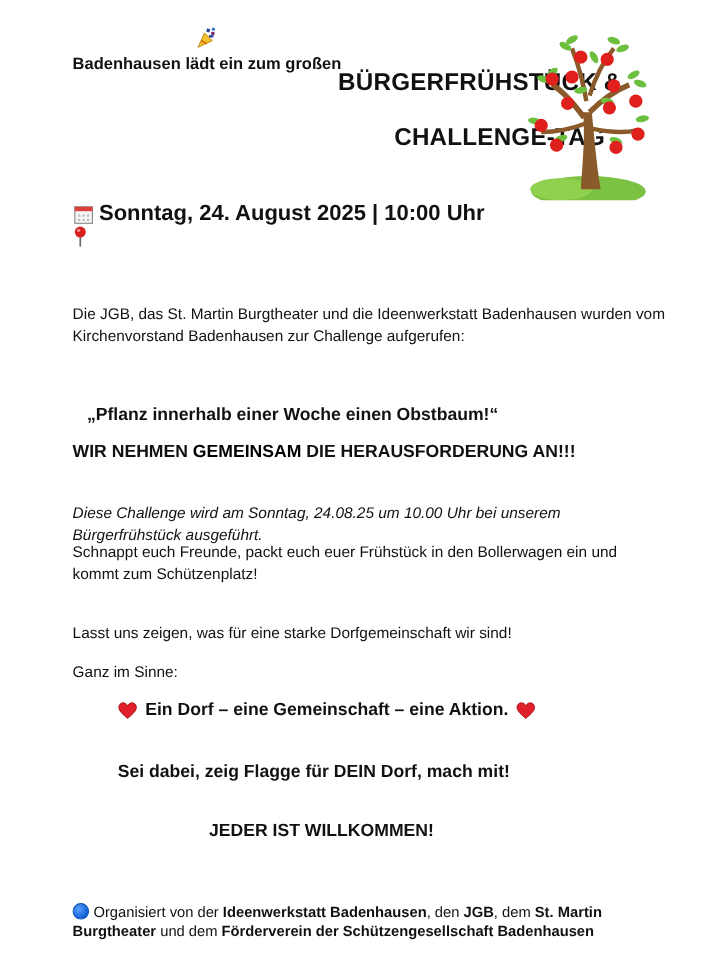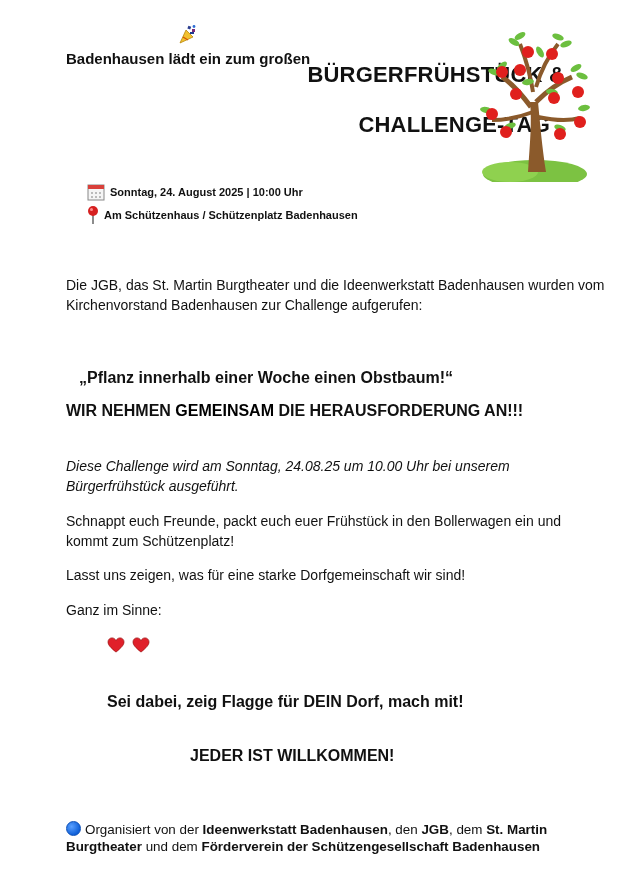--- a/index.html
+++ b/index.html
@@ -28,44 +28,43 @@
       font-size: 22px; font-weight: bold; letter-spacing: 0.2px;
       white-space: nowrap;
     }
     .title1 { top: 62px; left: 5px; }
     .title2 { top: 112px; left: -10px; }
 
     .tree { left: 480px; top: 22px; width: 110px; height: 160px; }
 
     .info-line {
       left: 67px;
-      font-size: 11px; font-weight: bold;
+      font-size: 20px; font-weight: bold;
       display: flex; align-items: center; gap: 5px;
       white-space: nowrap;
-      margin-left: 20px;
     }
     .info1 { top: 183px; }
     .info2 { top: 205px; }
 
     .para {
       left: 66px; width: 540px;
       font-size: 14px; line-height: 19.5px;
     }
     .p1 { top: 276px; }
     .quote {
       left: 79px; top: 369px;
       font-size: 16px; font-weight: bold; white-space: nowrap;
     }
     .shout {
       left: 66px; top: 402px;
       font-size: 16px; font-weight: bold; white-space: nowrap;
     }
     .shout .red { color: #000000; }
     .p2 { top: 457px; font-style: italic; }
-    .p3 { top: 512px; }
+    .p3 { top: 492px; }
     .p4 { top: 566px; }
     .p5 { top: 601px; }
 
     .motto {
       left: 107px; top: 637px;
       font-size: 16px; font-weight: bold;
       display: flex; align-items: center; gap: 7px;
       white-space: nowrap;
     }
     .sei {
@@ -164,37 +163,37 @@
     </g>
   </svg>
   <span>Sonntag, 24. August 2025 | 10:00 Uhr</span>
 </div>
 <div class="abs info-line info2">
   <svg width="12" height="20" viewBox="0 0 12 20">
     <line x1="6" y1="9" x2="6" y2="19" stroke="#666" stroke-width="1.5"></line>
     <circle cx="6" cy="6" r="5" fill="#d62020"></circle>
     <circle cx="4.5" cy="4.5" r="1.5" fill="#ff8c8c"></circle>
   </svg>
-  <span>Am Schützenhaus / Schützenplatz Badenhausen</span>
 </div>
 
 <p class="abs para p1">Die JGB, das St. Martin Burgtheater und die Ideenwerkstatt Badenhausen wurden vom Kirchenvorstand Badenhausen zur Challenge aufgerufen:</p>
 <div class="abs quote">„Pflanz innerhalb einer Woche einen Obstbaum!“</div>
 <div class="abs shout">
   <span>WIR NEHMEN </span><span class="red">GEMEINSAM</span><span> DIE HERAUSFORDERUNG AN!!!</span>
 </div>
 <p class="abs para p2">Diese Challenge wird am Sonntag, 24.08.25 um 10.00 Uhr bei unserem Bürgerfrühstück ausgeführt.</p>
 <p class="abs para p3">Schnappt euch Freunde, packt euch euer Frühstück in den Bollerwagen ein und kommt zum Schützenplatz!</p>
 <p class="abs para p4">Lasst uns zeigen, was für eine starke Dorfgemeinschaft wir sind!</p>
 <p class="abs para p5">Ganz im Sinne:</p>
 
 <div class="abs motto">
   <svg class="heart" viewBox="0 0 20 18">
     <path d="M10 17 C4 12 1 9 1 5.5 C1 3 3 1 5.5 1 C7.5 1 9 2.2 10 4 C11 2.2 12.5 1 14.5 1 C17 1 19 3 19 5.5 C19 9 16 12 10 17 Z" fill="#e0202a" stroke="#9a1010" stroke-width="0.8"></path>
   </svg>
+  <span>Ein Dorf – eine Gemeinschaft – eine Aktion.</span>
   <svg class="heart" viewBox="0 0 20 18">
     <path d="M10 17 C4 12 1 9 1 5.5 C1 3 3 1 5.5 1 C7.5 1 9 2.2 10 4 C11 2.2 12.5 1 14.5 1 C17 1 19 3 19 5.5 C19 9 16 12 10 17 Z" fill="#e0202a" stroke="#9a1010" stroke-width="0.8"></path>
   </svg>
 </div>
 
 <div class="abs sei">Sei dabei, zeig Flagge für DEIN Dorf, mach mit!</div>
 <div class="abs jeder">JEDER IST WILLKOMMEN!</div>
 
 <p class="abs footer">
   <span class="dot"></span><span>Organisiert von der </span><b>Ideenwerkstatt Badenhausen</b><span>, den </span><b>JGB</b><span>, dem </span><b>St. Martin Burgtheater</b><span> und dem </span><b>Förderverein der Schützengesellschaft Badenhausen</b>

